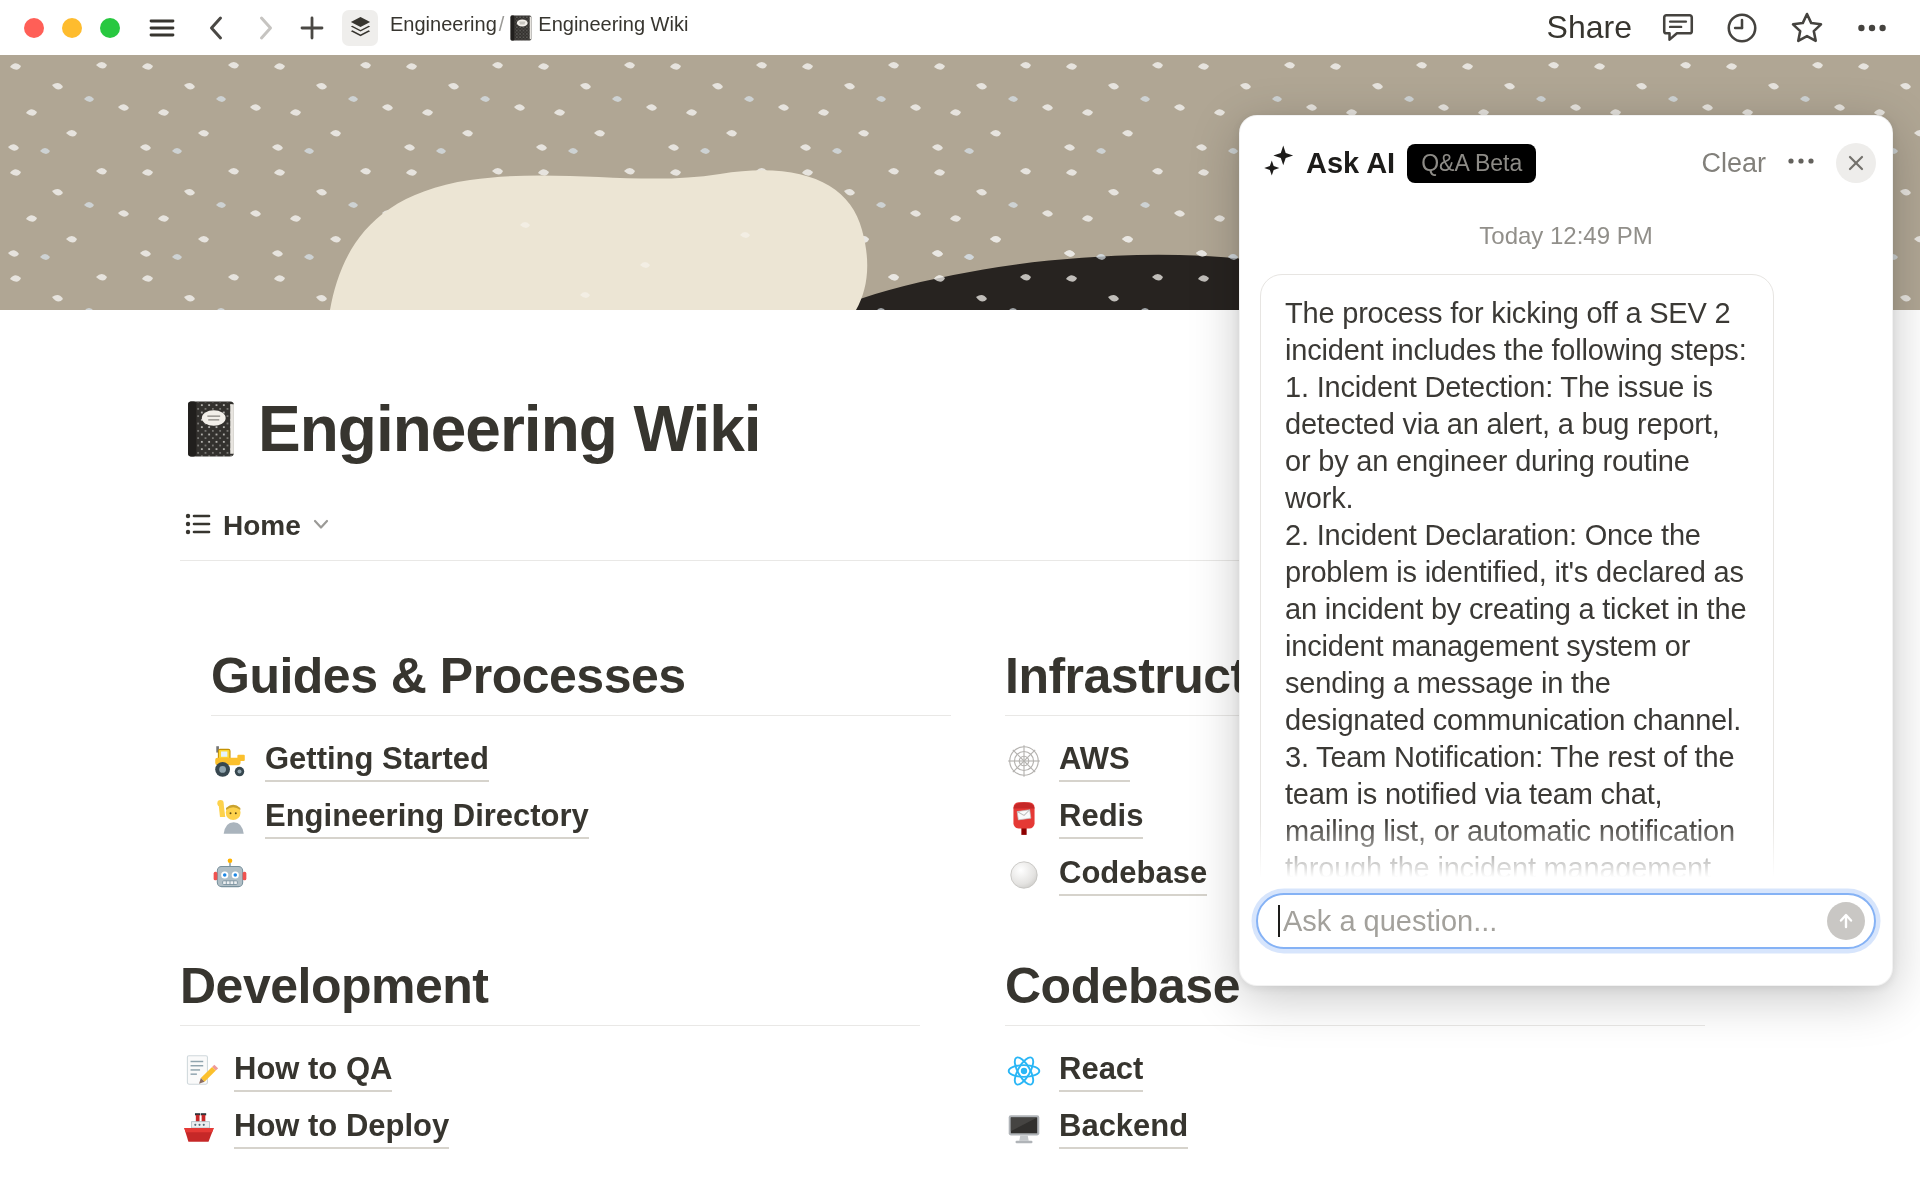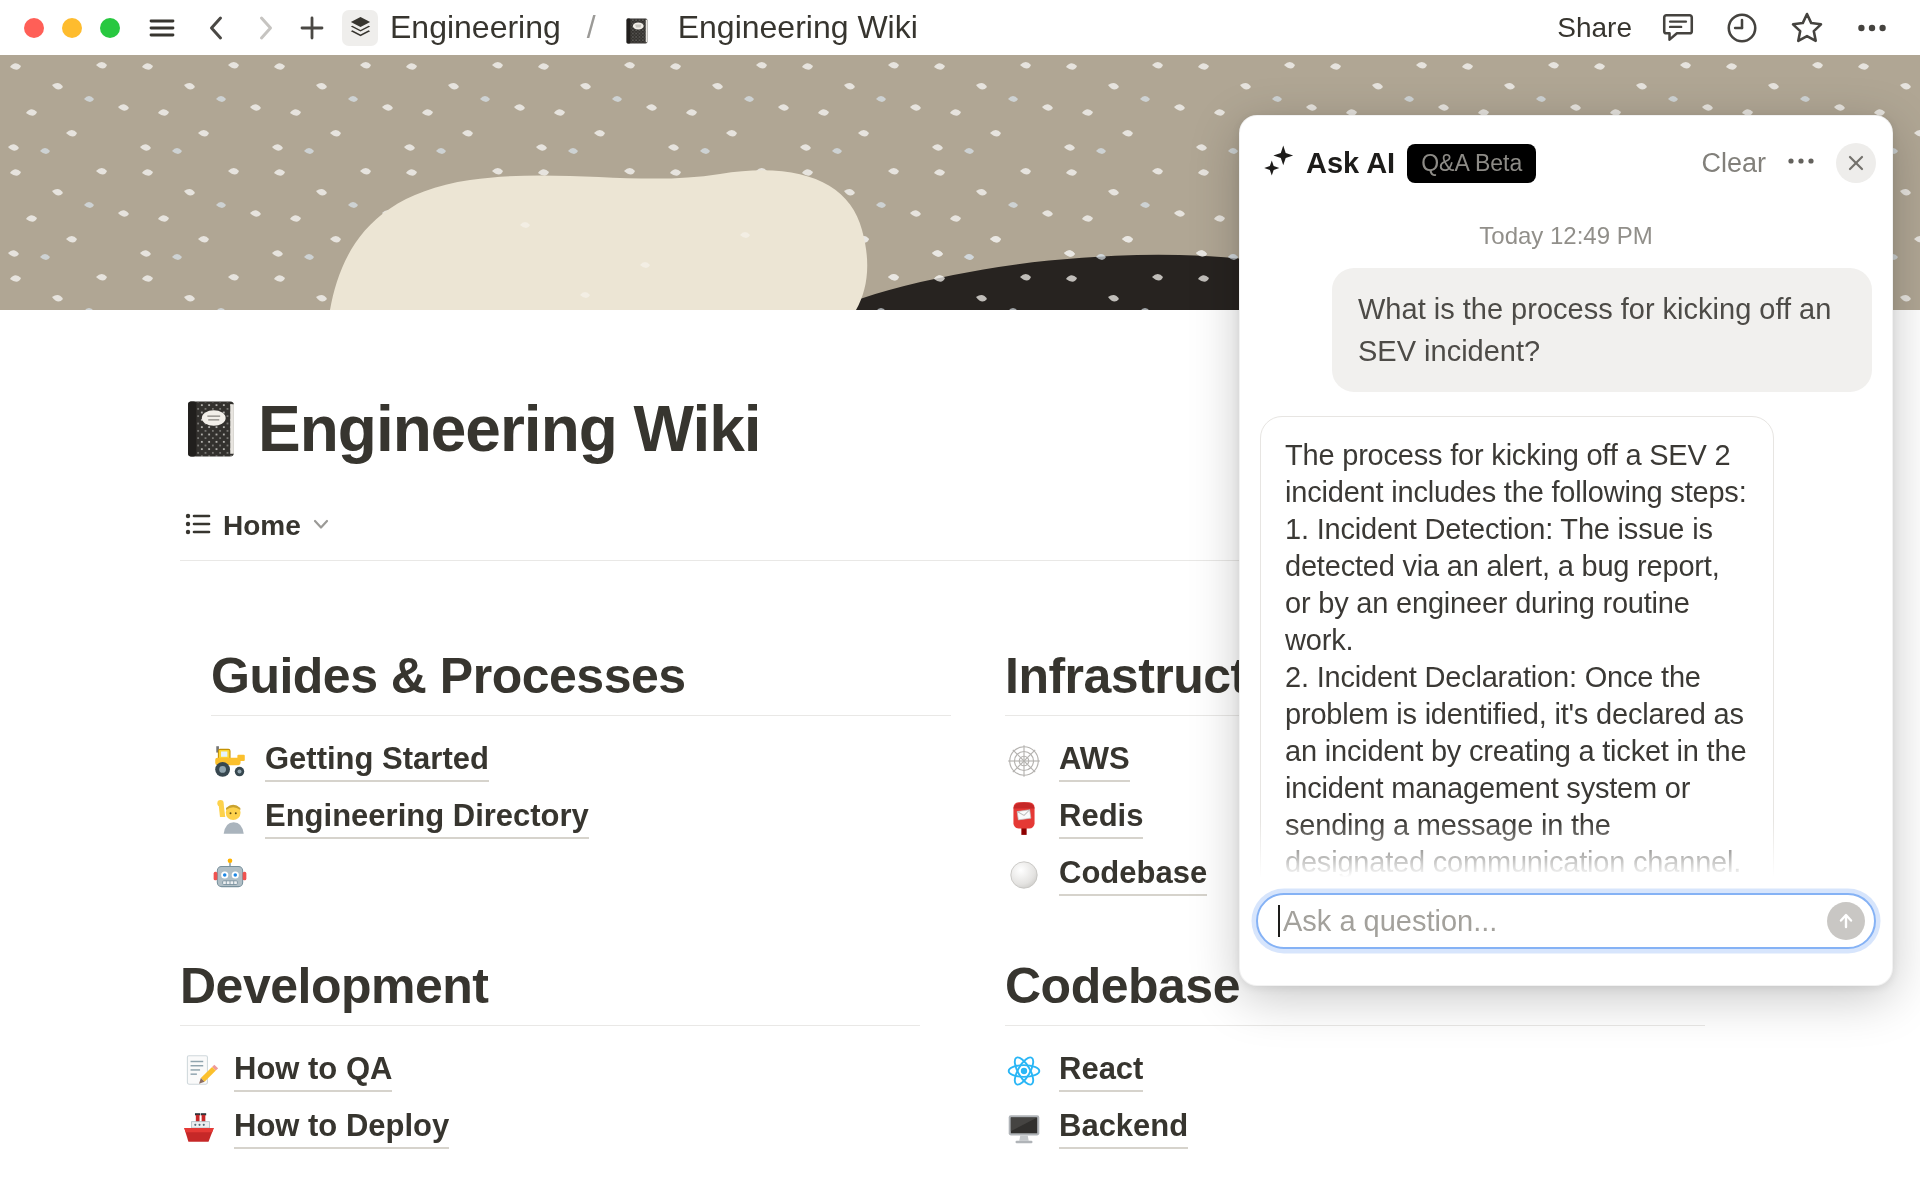--- a/index.html
+++ b/index.html
@@ -8,25 +8,25 @@
 
   
   #toolbar { position:absolute; left:0; top:0; width:1920px; height:55px; background:#fff;
     display:flex; align-items:center; z-index:5; }
   .lights { display:flex; gap:18px; margin-left:24px; }
   .light { width:20px; height:20px; border-radius:50%; }
   .tb-ic { display:flex; align-items:center; justify-content:center; cursor:default; }
   #menu-ic { margin-left:26px; } #back-ic { margin-left:24px; } #fwd-ic { margin-left:18px; }
   #plus-ic { margin-left:16px; }
   #stack-ic { margin-left:14px; width:36px; height:36px; background:#efeeec; border-radius:7px; }
-  .crumbs { margin-left:12px; font-size:32px; display:flex; align-items:flex-end; gap:26px; }
+  .crumbs { margin-left:12px; font-size:20px; display:flex; align-items:flex-start; gap:2px; }
   .crumb { cursor:default; }
   .crumb-sep { color:#9b9a97; }
   .tb-right { position:absolute; right:30px; top:0; height:55px; display:flex; align-items:center; gap:28px; }
-  .share { font-size:28px; }
+  .share { font-size:32px; }
 
   
   #cover { position:absolute; left:0; top:55px; width:1920px; height:255px; }
 
   
   #page-icon { position:absolute; left:178px; top:396px; width:66px; height:66px; }
   #page-title { position:absolute; left:258px; top:392px; font-size:64px; font-weight:700;
     letter-spacing:-1px; color:#37352f; }
   #view-row { position:absolute; left:183px; top:506px; height:40px; display:flex; align-items:center; gap:10px; }
   #view-row .vlabel { font-size:28px; font-weight:600; }
@@ -455,21 +455,20 @@
           <g stroke="#73716c" stroke-width="2.2" stroke-linecap="round">
             <line x1="4" y1="4" x2="16" y2="16"></line>
             <line x1="16" y1="4" x2="4" y2="16"></line>
           </g>
         </svg>
     </span>
   </div>
 
   <div id="ai-messages">
     <div id="ai-timestamp">Today 12:49 PM</div>
-    <div id="user-bubble">What is the process for kicking off an SEV incident?</div>
     <div id="ai-bubble">The process for kicking off a SEV 2 incident includes the following steps:
 1. Incident Detection: The issue is detected via an alert, a bug report, or by an engineer during routine work.
 2. Incident Declaration: Once the problem is identified, it's declared as an incident by creating a ticket in the incident management system or sending a message in the designated communication channel.
 3. Team Notification: The rest of the team is notified via team chat, mailing list, or automatic notification through the incident management system.
 4. Incident Analysis: The incident responder leads the team in analyzing the incident, understanding its scope, identifying the root cause, and</div>
   </div>
   <div id="ai-fade"></div>
 
   <div id="ai-inputbar">
     <div id="caret"></div>

